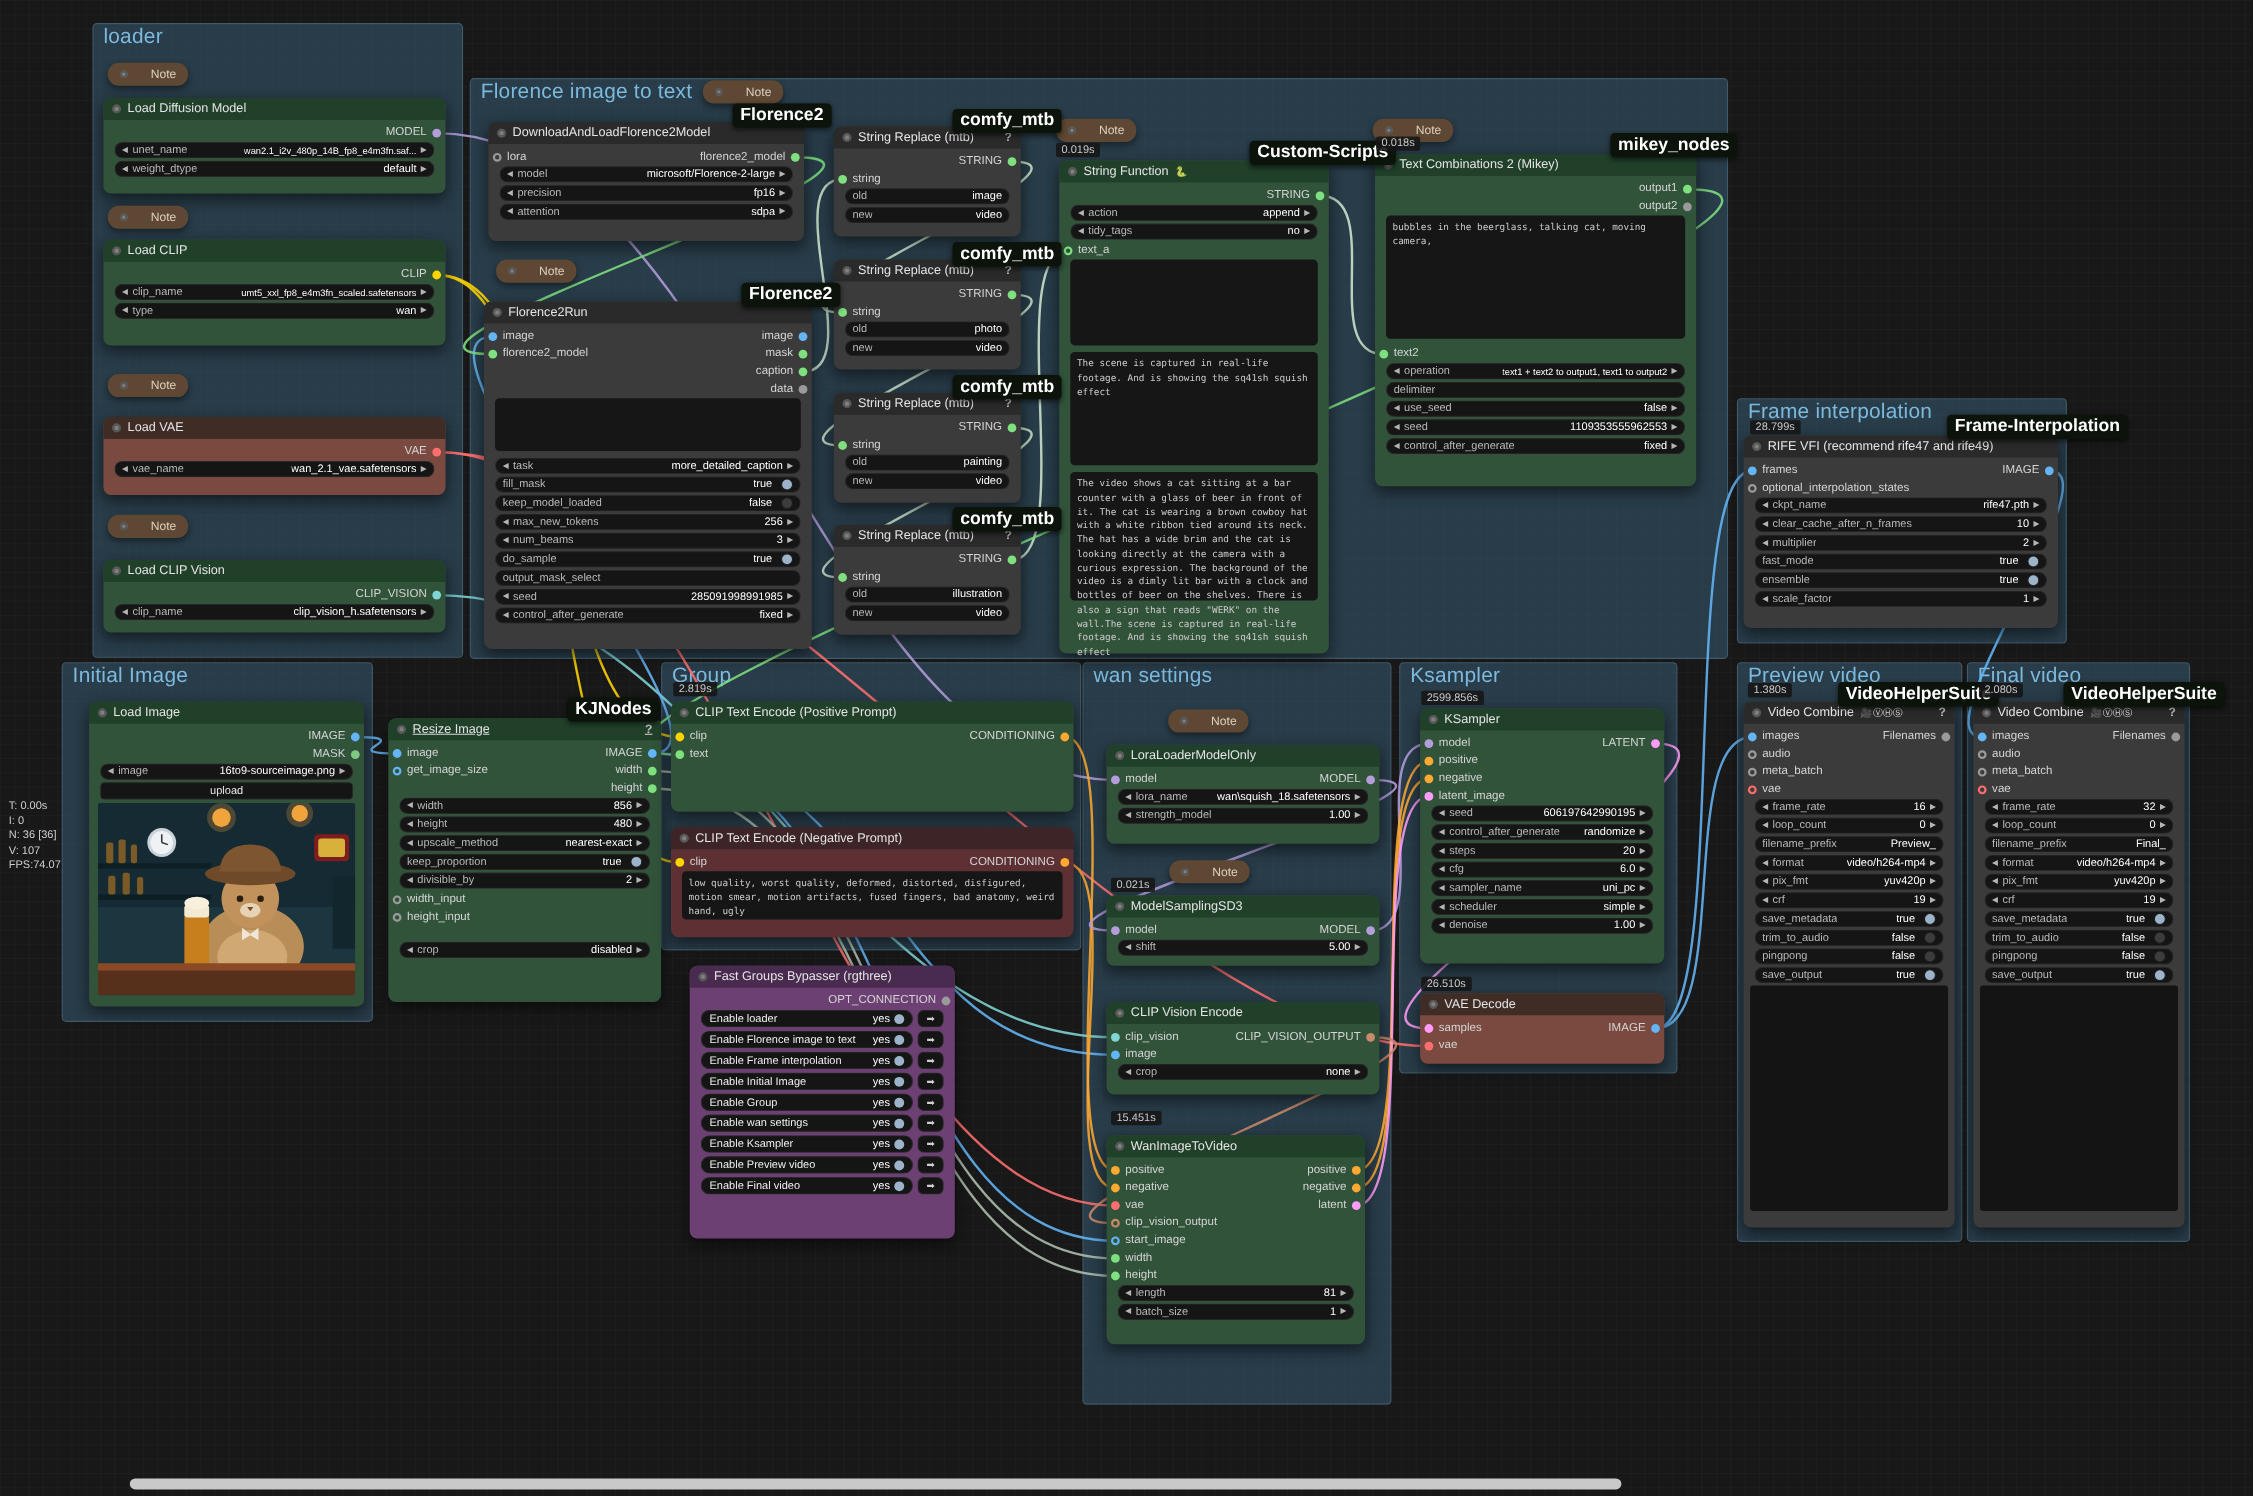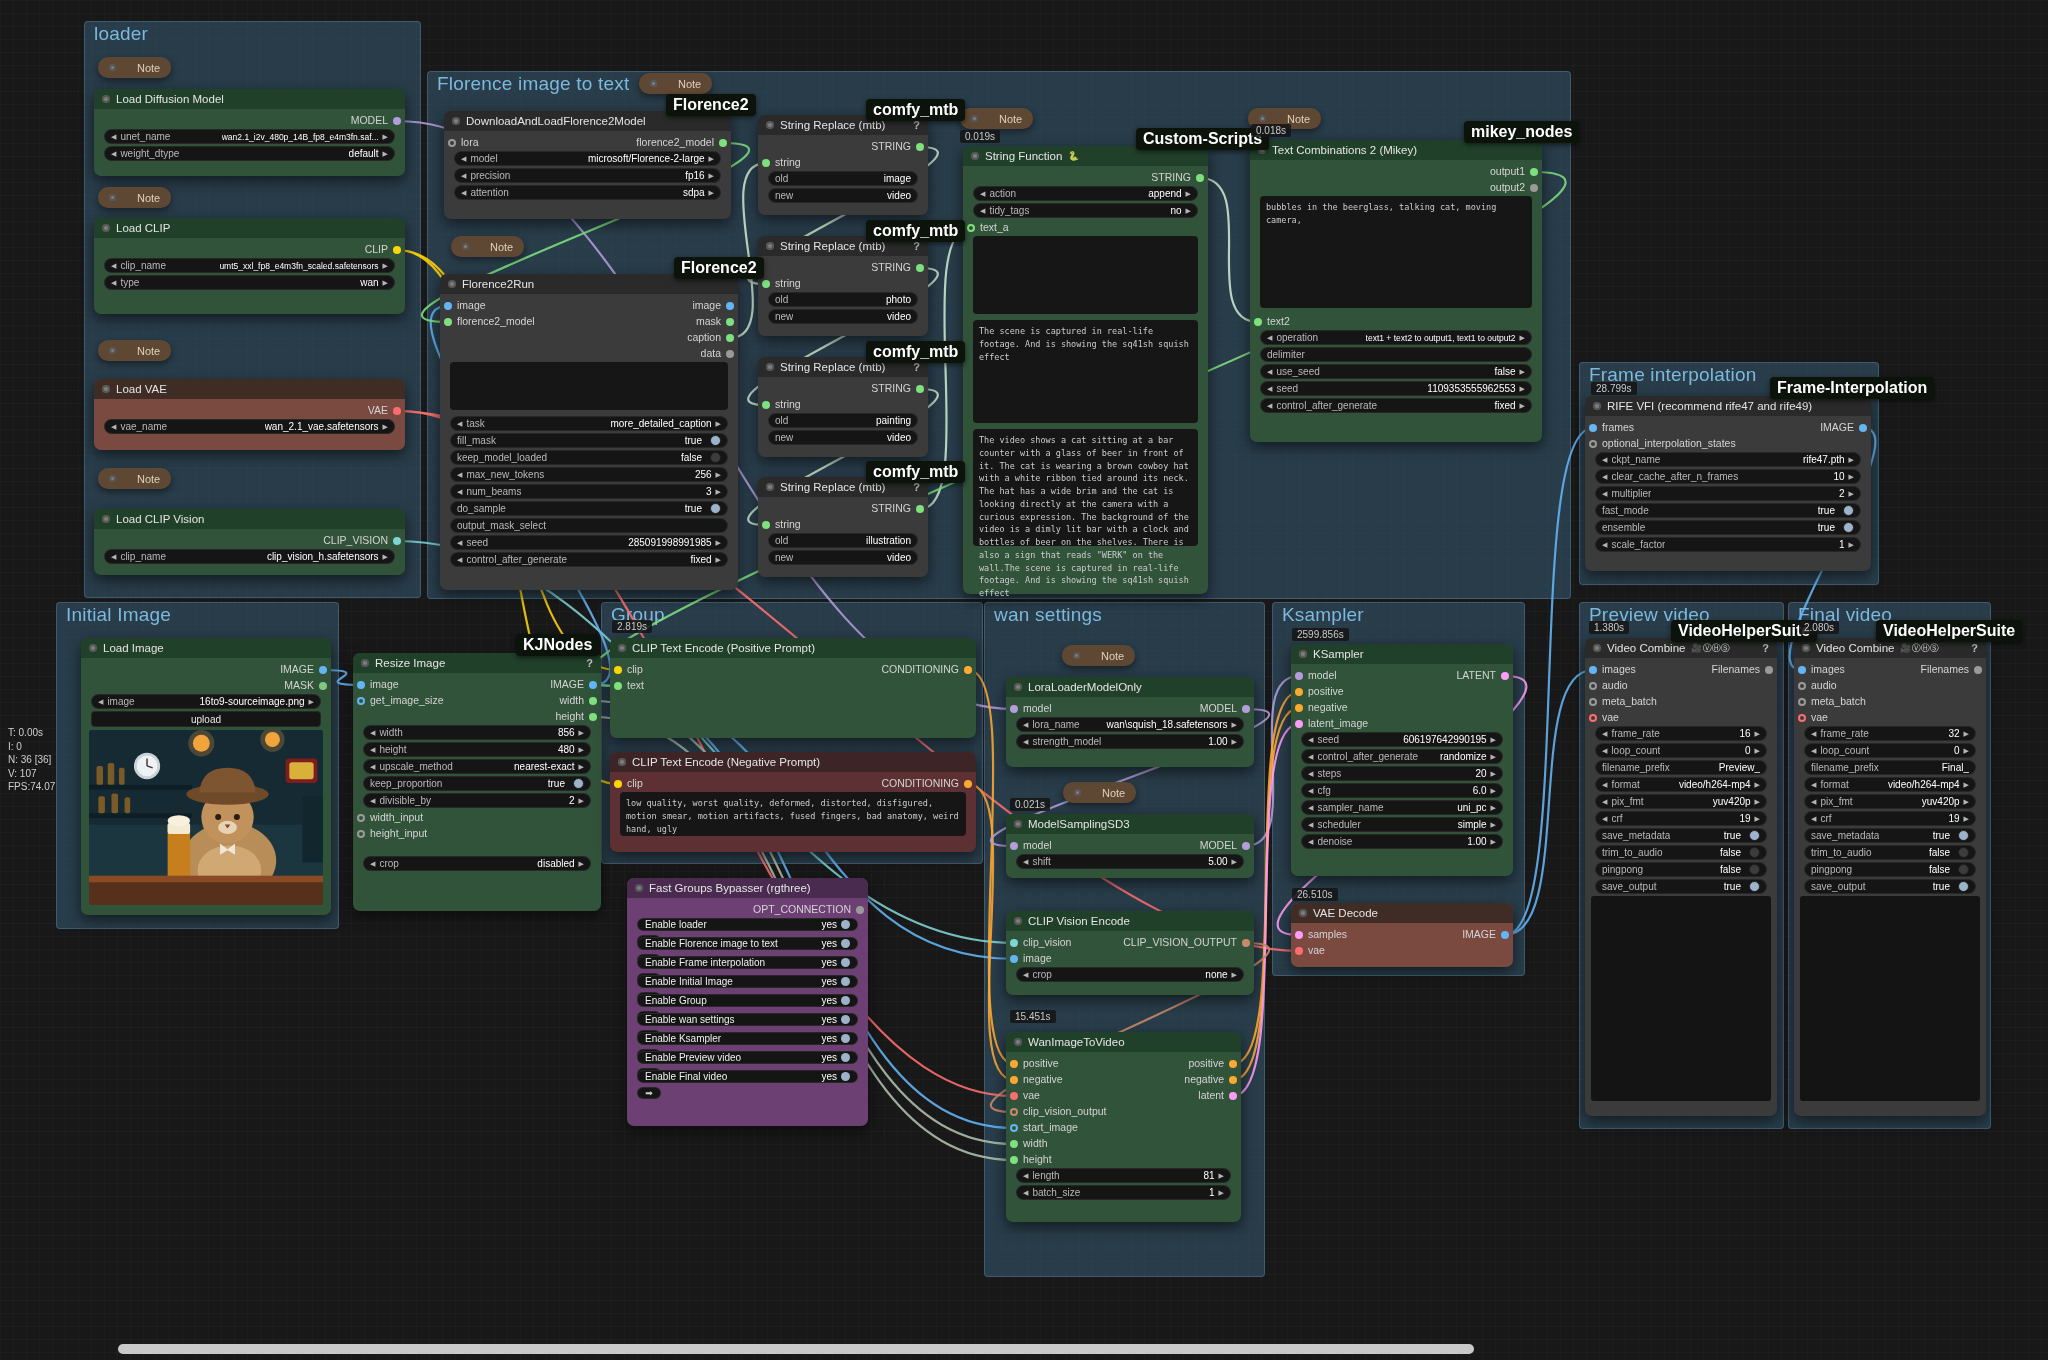--- a/index.html
+++ b/index.html
@@ -40,21 +40,21 @@
   .wtdot{width:9px;height:9px;border-radius:50%;margin-left:4px;flex:0 0 auto;border:1px solid #1d1d1d;}
   .widget.btn{border-radius:4px;justify-content:center;}
   .widget.btn .wlabel{color:#e8e8e8;}
   .ta{position:absolute;left:10px;right:10px;background:#161616;border-radius:4px;padding:5px 6px;
     font-family:"DejaVu Sans Mono",monospace;font-size:8.5px;line-height:1.5;color:#cccccc;
     white-space:pre-wrap;overflow:hidden;box-sizing:border-box;}
   .ta.ov{overflow:visible}
   .blackarea{position:absolute;left:6px;right:6px;background:#141414;border-radius:3px;}
   .imgarea{position:absolute;left:8px;right:8px;border-radius:3px;overflow:hidden;}
   .imgarea svg{width:100%;height:100%;display:block;}
-  .byprow{position:absolute;left:10px;right:10px;height:16px;display:flex;gap:4px;flex-direction:column;}
+  .byprow{position:absolute;left:10px;right:10px;height:16px;display:flex;gap:4px;}
   .byp-main{flex:1;background:#151515;border-radius:8px;border:1px solid rgba(255,255,255,.08);
     display:flex;align-items:center;padding:0 7px;font-size:10px;color:#efefef;box-sizing:border-box;}
   .byp-yes{margin-left:auto;color:#fff;}
   .byp-dot{width:9px;height:9px;border-radius:50%;background:#9db3c9;margin-left:4px;}
   .byp-arrow{width:24px;background:#151515;border-radius:6px;border:1px solid rgba(255,255,255,.08);
     color:#cfcfcf;display:flex;align-items:center;justify-content:center;font-size:9px;box-sizing:border-box;}
   .note{position:absolute;height:21px;background:#5f4833;border-radius:10px;display:flex;align-items:center;
     gap:21px;padding:0 11px;box-shadow:0 3px 7px rgba(0,0,0,.45);pointer-events:auto;}
   .note .hdot{width:7px;height:7px;}
   .note-label{font-size:11px;color:#ddd0bd;}
@@ -593,21 +593,21 @@
   <ellipse cx="128" cy="170" rx="12" ry="7" fill="#c2925c"></ellipse>
             <ellipse cx="168" cy="170" rx="12" ry="7" fill="#c2925c"></ellipse>
   <rect x="84" y="98" width="24" height="62" rx="3" fill="#c77f1e"></rect>
   <rect x="84" y="98" width="24" height="12" rx="3" fill="#f3ead2"></rect>
   <ellipse cx="96" cy="96" rx="12" ry="6" fill="#f7f0dc"></ellipse>
   <rect x="0" y="158" width="250" height="27" fill="#57301b"></rect>
   <rect x="0" y="154" width="250" height="7" fill="#8a4a26"></rect>
 </svg>
 </div>
       </div>
-      <div class="node green" style="left: 353px; top: 653px; width: 248px; height: 258px;">
+      <div class="node green" style="left: 353px; top: 653px; width: 248px; height: 258px; text-decoration: underline;">
         <div class="node-header">
           <span class="hdot"></span>
           <span class="ntitle">Resize Image</span>
           <span class="nhelp">?</span>
         </div>
         <div class="iorow" style="left: 0px; top: 24px; height: 16px;">
           <span class="pdot in" style="background: rgb(100, 181, 246);"></span>
           <span class="plabel in">image</span>
           <span class="pdot out" style="background: rgb(100, 181, 246);"></span>
           <span class="plabel out">IMAGE</span>

